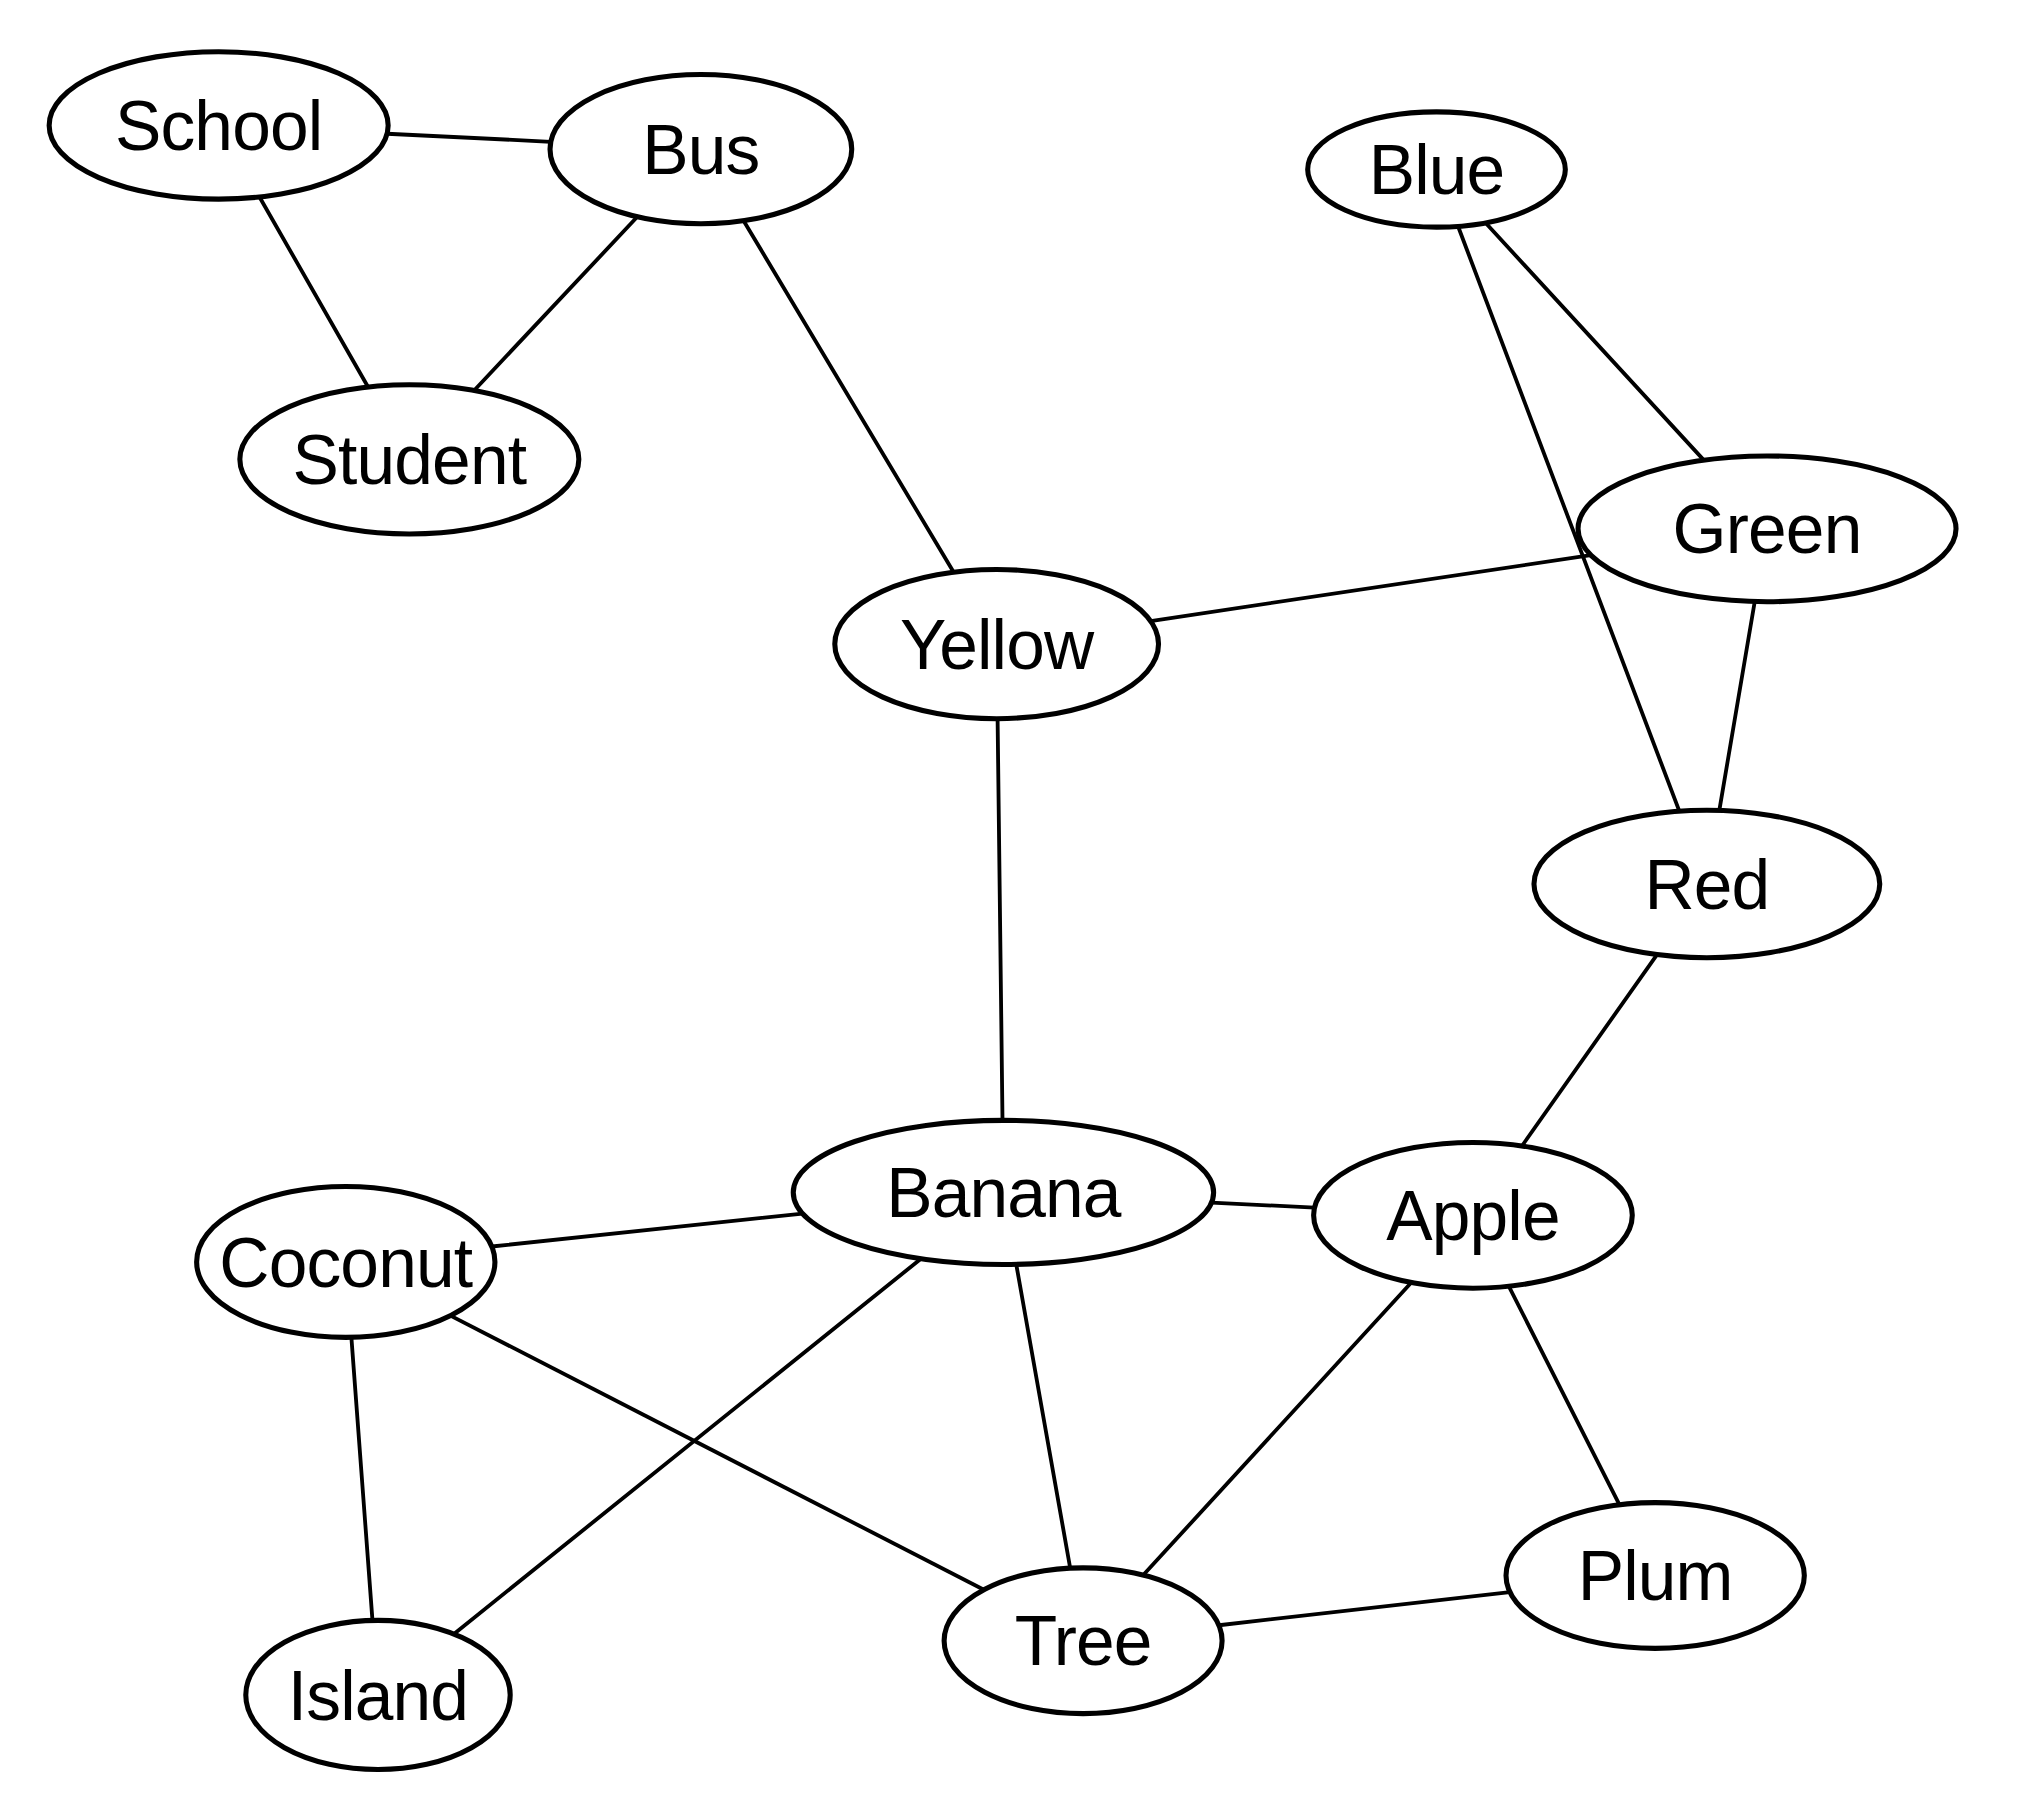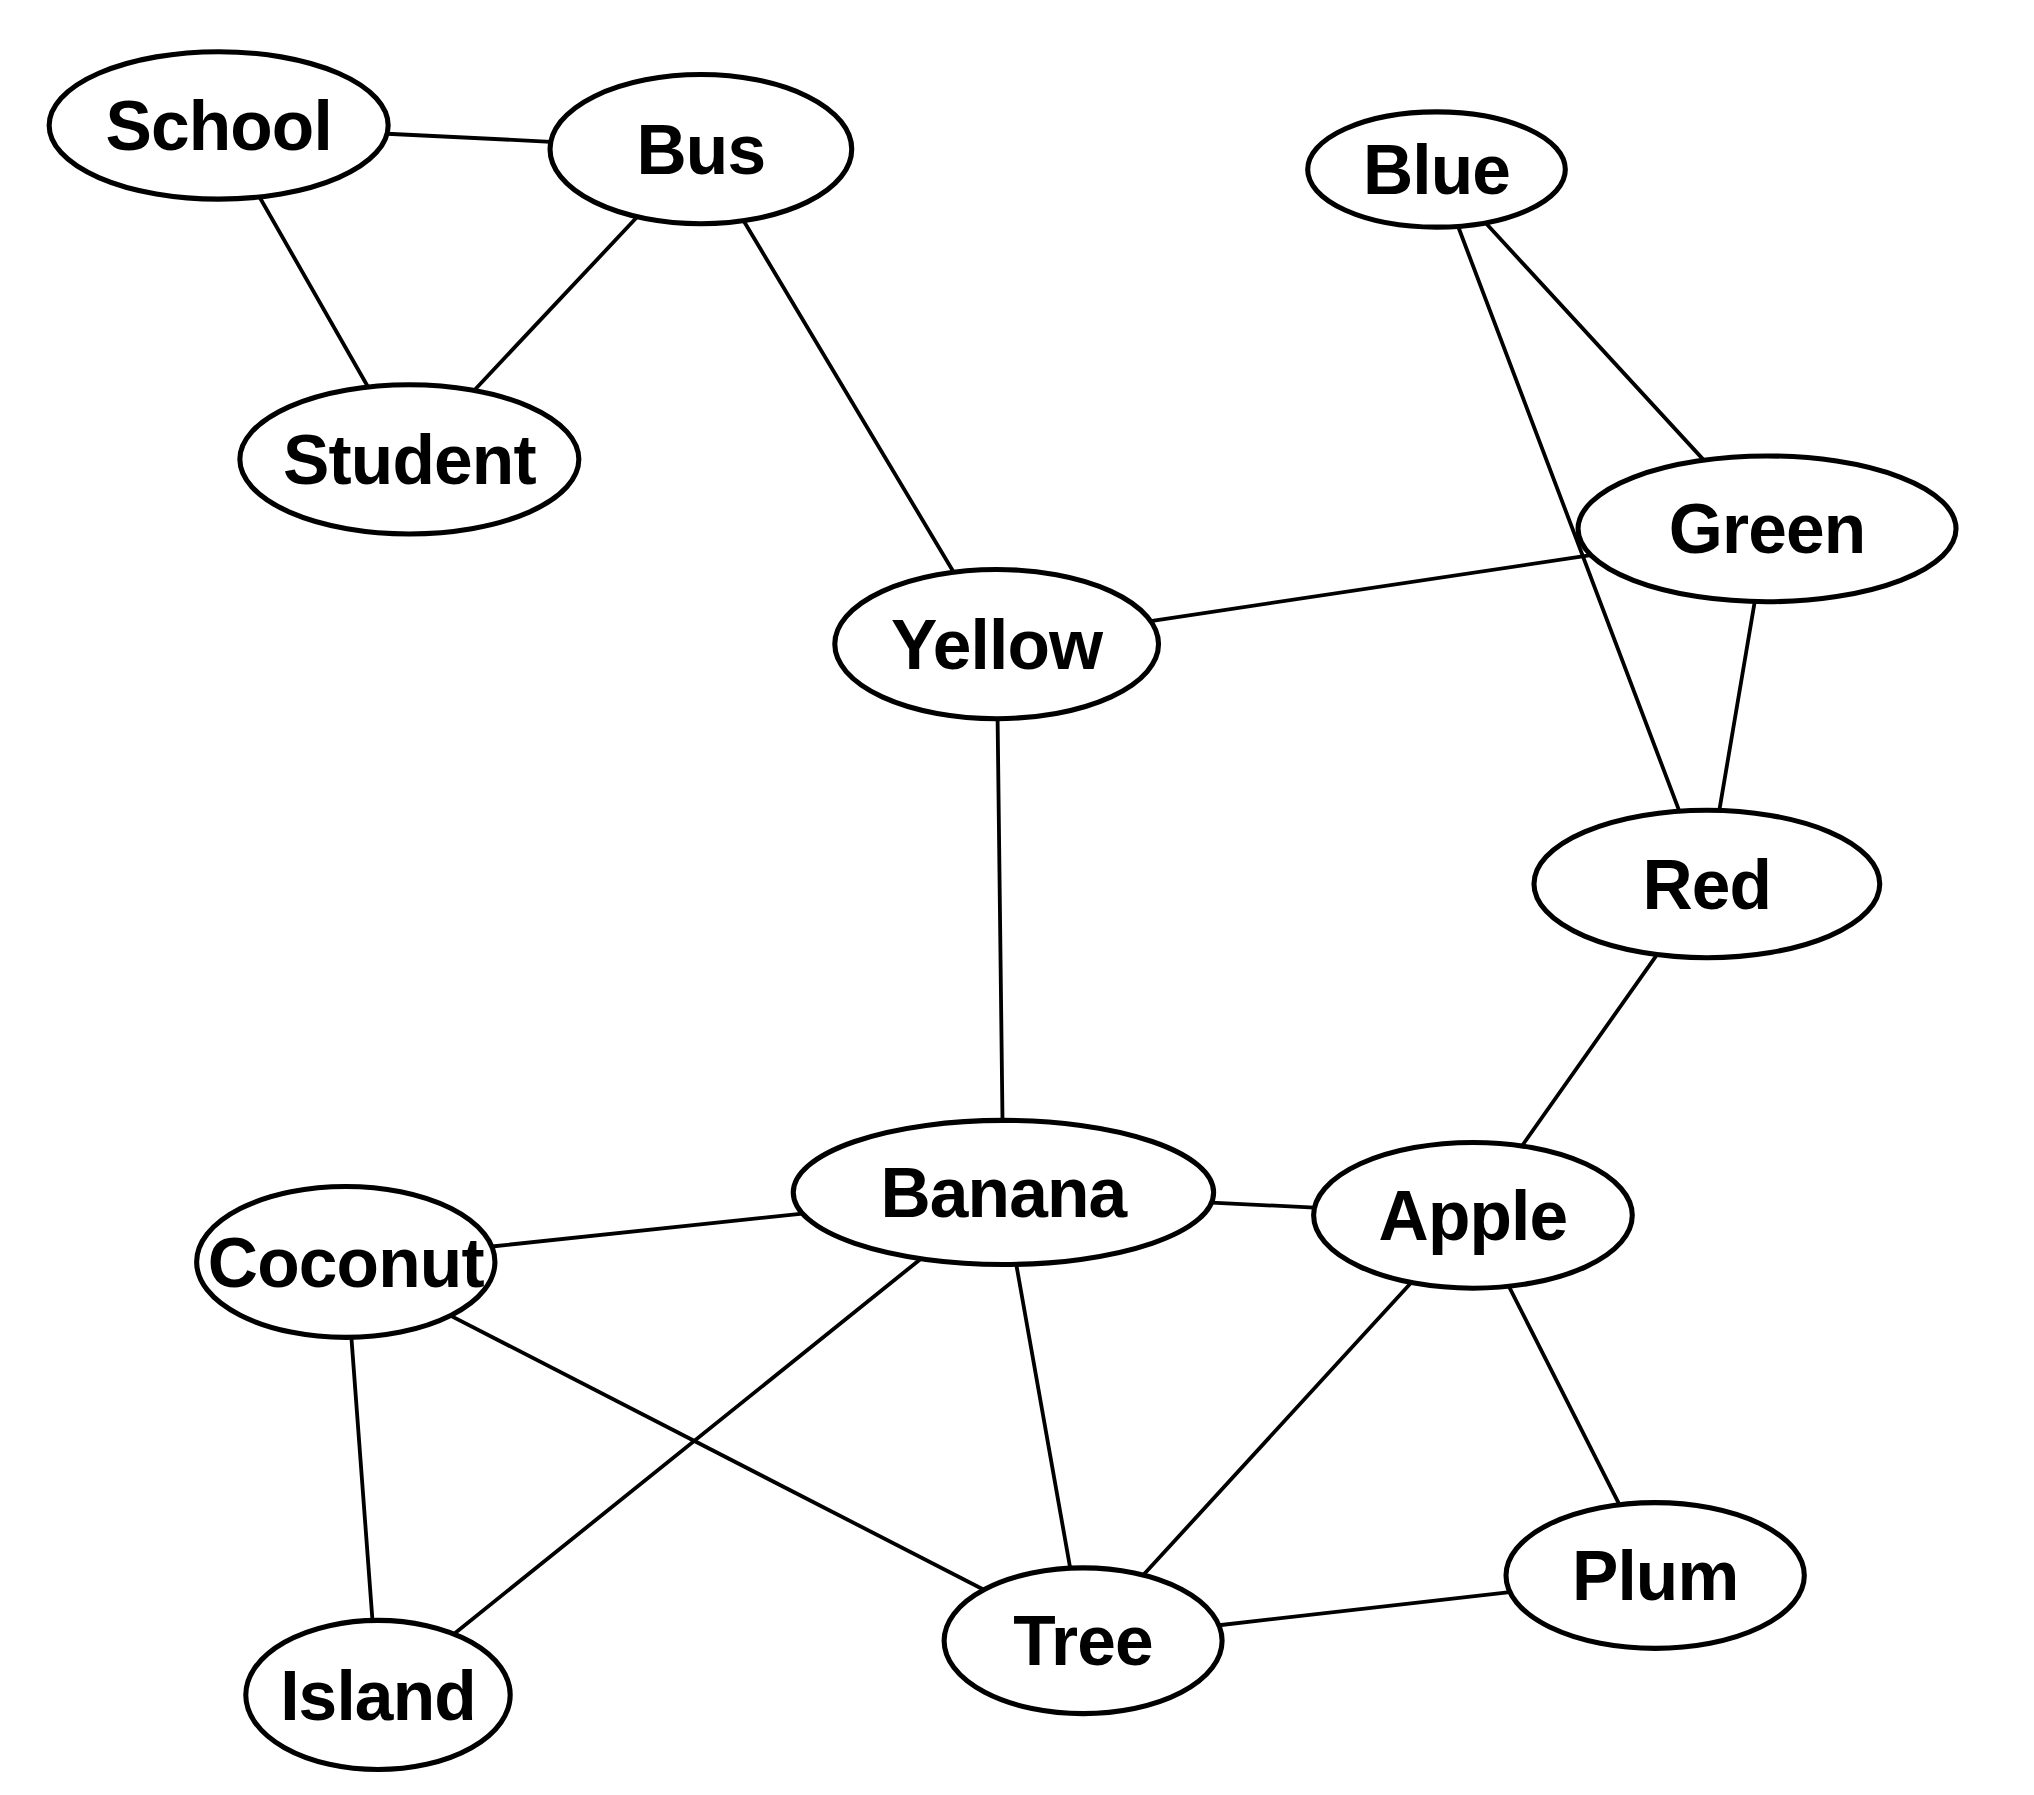--- a/index.html
+++ b/index.html
@@ -3,21 +3,20 @@
 <meta charset="utf-8">
 <style>
   html, body {
     margin: 0;
     padding: 0;
     background: #ffffff;
   }
   .page {
     width: 100%;
     background: #d946ef;
-    font-weight: bold;
   }
   svg {
     display: block;
     width: 100%;
     height: auto;
     background: #ffffff;
   }
   .node-ellipse {
     fill: #ffffff;
     stroke: #000000;

